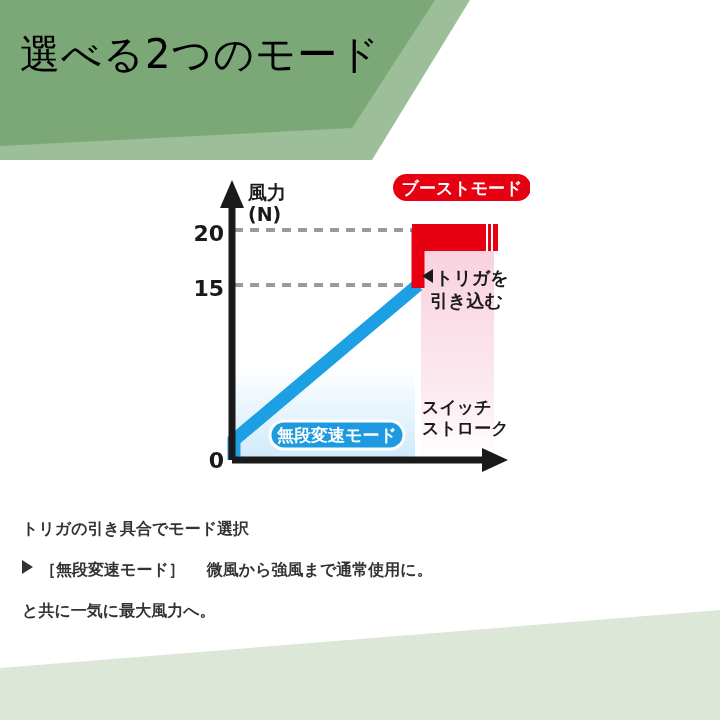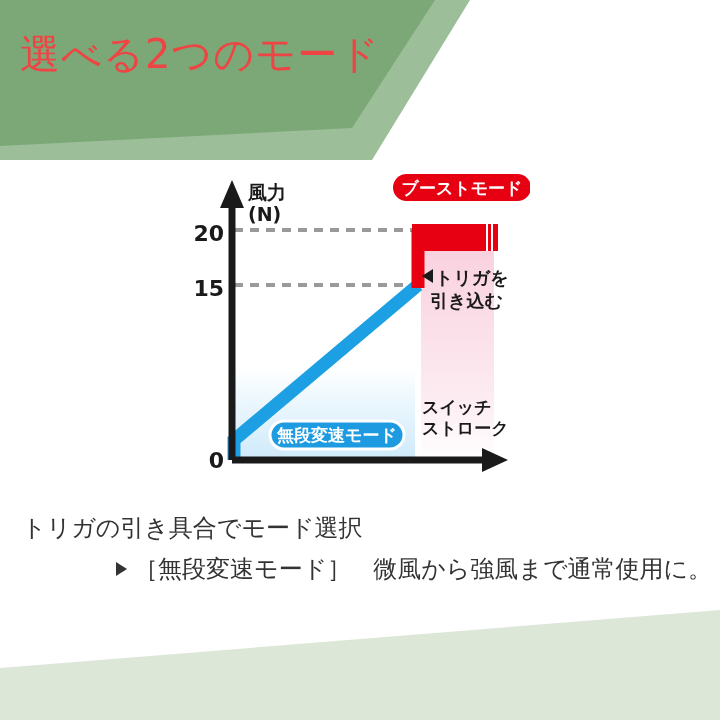--- a/index.html
+++ b/index.html
@@ -26,21 +26,21 @@
   #header-band svg { display: block; }
 
   #page-title {
     position: absolute;
     left: 20px;
     top: 30px;
     z-index: 3;
     font-size: 40px;
     line-height: 1.2;
     letter-spacing: 1px;
-    color: #ef4444;
+    color: #000000;
     font-weight: 400;
     white-space: nowrap;
     font-family: "DejaVu Sans", "Liberation Sans", sans-serif;
   }
 
   
   #footer-band {
     position: absolute;
     left: 0; bottom: 0;
     width: 720px; height: 110px;
@@ -62,29 +62,29 @@
   
   #body-copy {
     position: absolute;
     left: 22px;
     top: 508px;
     width: 690px;
     z-index: 2;
     font-family: "DejaVu Sans", "Liberation Sans", sans-serif;
   }
   .copy-line {
-    font-size: 24px;
+    font-size: 16px;
     line-height: 41px;
     color: #333333;
     white-space: nowrap;
     letter-spacing: 0px;
+    font-weight: bold;
   }
   .copy-line.with-marker {
     display: block;
-    text-align: right;
   }
   .tri-marker {
     display: inline-block;
     width: 0; height: 0;
     border-left: 11px solid #333333;
     border-top: 7px solid transparent;
     border-bottom: 7px solid transparent;
     margin-right: 7px;
     vertical-align: 1px;
   }
@@ -175,14 +175,17 @@
 
   <div class="copy-line">
     <span>トリガの引き具合でモード選択</span>
   </div>
 
   <div class="copy-line with-marker">
     <span class="tri-marker"></span><span>［無段変速モード］</span><span class="copy-gap"></span><span>微風から強風まで通常使用に。</span>
   </div>
 
 
+  <div class="copy-line">
+    <span>と共に一気に最大風力へ。</span>
+  </div>
 
 </div>
 
 </body></html>

